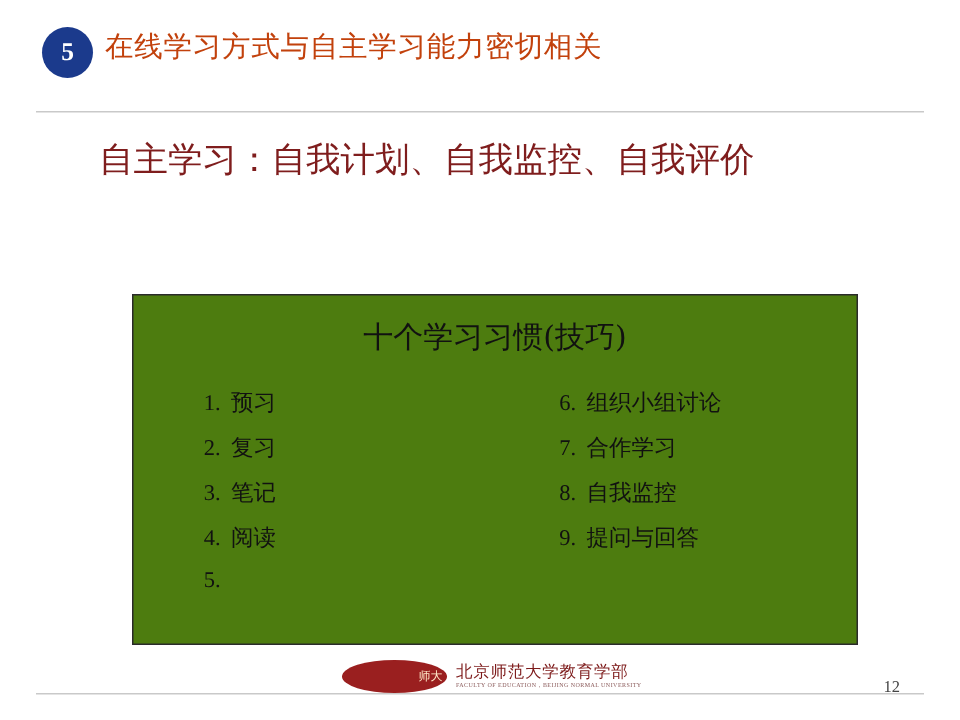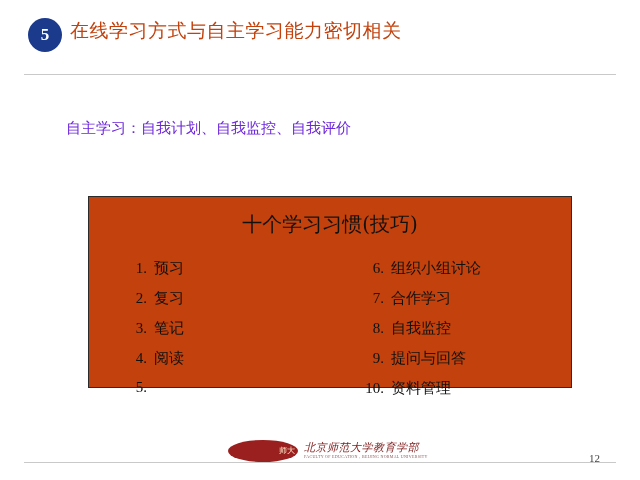--- a/index.html
+++ b/index.html
@@ -60,36 +60,36 @@
     top: 74px;
     width: 592px;
     height: 1px;
     background: #c9c9c9;
   }
 
   
   .subtitle {
     position: absolute;
     left: 66px;
-    top: 119px;
-    font-size: 15px;
-    color: #6d28d9;
+    top: 91px;
+    font-size: 23px;
+    color: #7f1d1d;
     font-family: "DejaVu Sans", sans-serif;
     white-space: nowrap;
   }
 
   
   .content-box {
     position: absolute;
     left: 88px;
     top: 196px;
     width: 484px;
-    height: 192px;
+    height: 234px;
     border: 1px solid #2b2b2b;
-    background: #c2410c;
+    background: #4d7c0f;
     box-sizing: border-box;
   }
   .box-title {
     position: absolute;
     left: 0;
     top: 14px;
     width: 100%;
     text-align: center;
     font-size: 20px;
     color: #111111;
@@ -163,21 +163,20 @@
     display: flex;
     flex-direction: column;
     justify-content: center;
   }
   .logo-cn {
     font-size: 11px;
     color: #7d1a1a;
     font-family: "DejaVu Serif", serif;
     letter-spacing: 0.5px;
     line-height: 1.1;
-    font-style: italic;
   }
   .logo-en {
     font-size: 4px;
     color: #8a5a5a;
     font-family: "Liberation Serif", serif;
     letter-spacing: 0.3px;
     line-height: 1.2;
     margin-top: 1px;
   }
   .page-number {
@@ -239,24 +238,20 @@
           <span class="item-text">合作学习</span>
         </div>
         <div class="item">
           <span class="item-num">8.</span>
           <span class="item-text">自我监控</span>
         </div>
         <div class="item">
           <span class="item-num">9.</span>
           <span class="item-text">提问与回答</span>
         </div>
-        <div class="item">
-          <span class="item-num">10.</span>
-          <span class="item-text">资料管理</span>
-        </div>
       </div>
 
     </div>
   </div>
 
   <div class="footer-rule"></div>
 
   <div class="logo-wrap">
     <div class="logo-seal">师大</div>
     <div class="logo-text-block">

